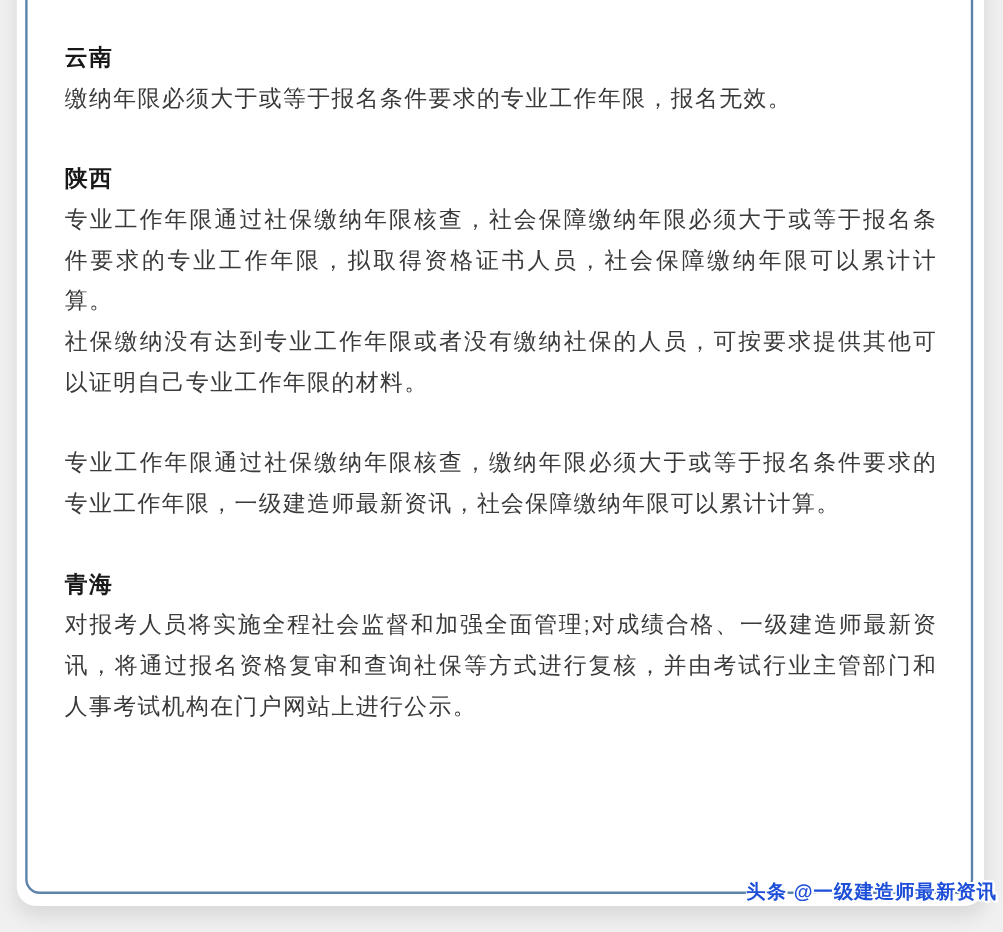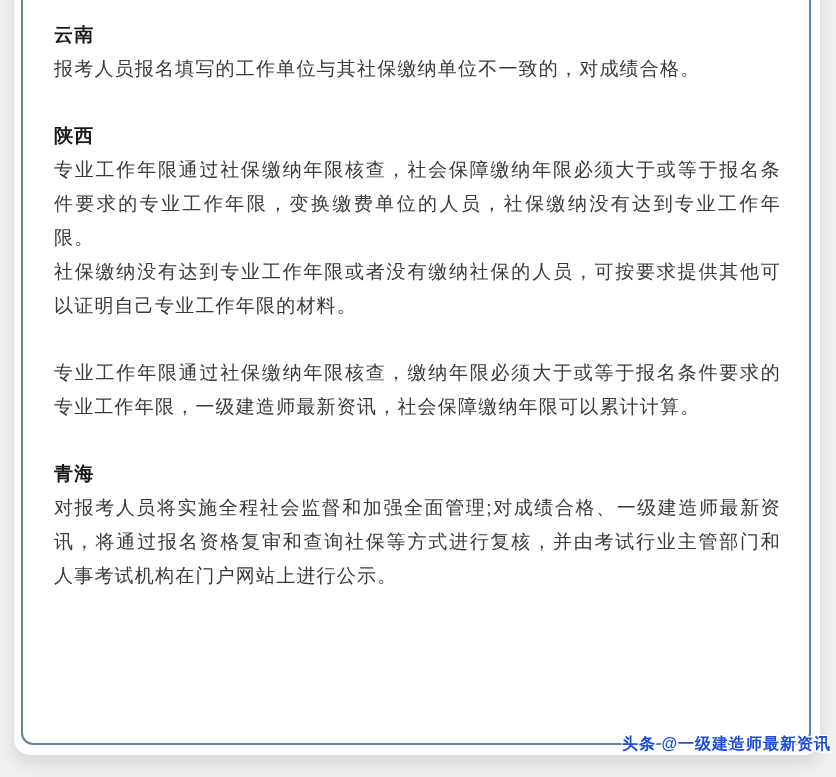--- a/index.html
+++ b/index.html
@@ -34,21 +34,21 @@
     height: 769px;
     box-sizing: border-box;
     border: 2px solid #5d83ab;
     border-radius: 0 0 12px 12px;
   }
   .content {
     position: absolute;
     left: 54px;
     top: 0;
     width: 727px;
-    padding-top: 18px;
+    padding-top: 32px;
     font-size: 19px;
     line-height: 34px;
     letter-spacing: 1.2px;
     color: #3a3a3a;
     text-align: justify;
   }
   .section {
     margin-bottom: 33px;
   }
   .section:last-child {
@@ -92,26 +92,26 @@
 <div class="viewport">
 
   <div class="card"></div>
 
   <div class="frame"></div>
 
   <div class="content">
 
     <div class="section">
       <h2>云南</h2>
-      <p>报考人员报名填写的工作单位与其社保缴纳单位不一致的，对成绩合格。</p>
+      <p>缴纳年限必须大于或等于报名条件要求的专业工作年限，报名无效。</p>
     </div>
 
     <div class="section">
       <h2>陕西</h2>
-      <p>专业工作年限通过社保缴纳年限核查，社会保障缴纳年限必须大于或等于报名条件要求的专业工作年限，变换缴费单位的人员，社保缴纳没有达到专业工作年限。</p>
+      <p>专业工作年限通过社保缴纳年限核查，社会保障缴纳年限必须大于或等于报名条件要求的专业工作年限，拟取得资格证书人员，社会保障缴纳年限可以累计计算。</p>
       <p class="para-gap">社保缴纳没有达到专业工作年限或者没有缴纳社保的人员，可按要求提供其他可以证明自己专业工作年限的材料。</p>
     </div>
 
     <div class="section">
       <p>专业工作年限通过社保缴纳年限核查，缴纳年限必须大于或等于报名条件要求的专业工作年限，一级建造师最新资讯，社会保障缴纳年限可以累计计算。</p>
     </div>
 
     <div class="section">
       <h2>青海</h2>
       <p>对报考人员将实施全程社会监督和加强全面管理;对成绩合格、一级建造师最新资讯，将通过报名资格复审和查询社保等方式进行复核，并由考试行业主管部门和人事考试机构在门户网站上进行公示。</p>

